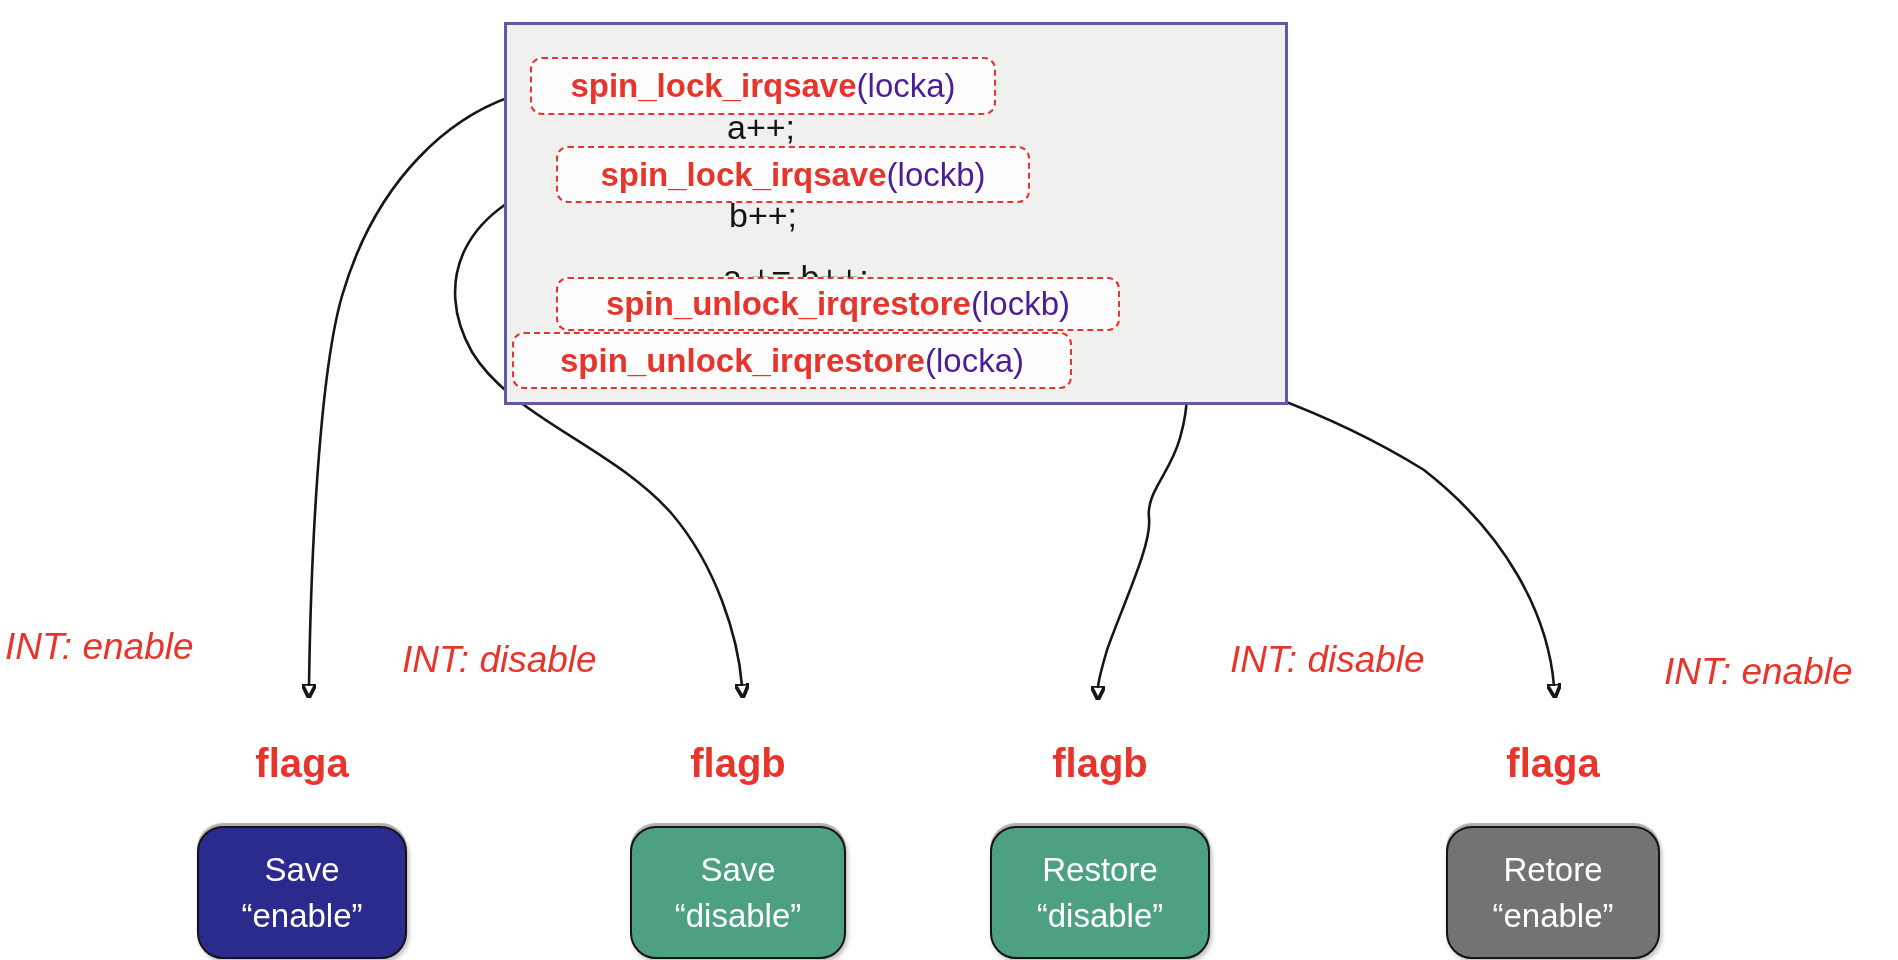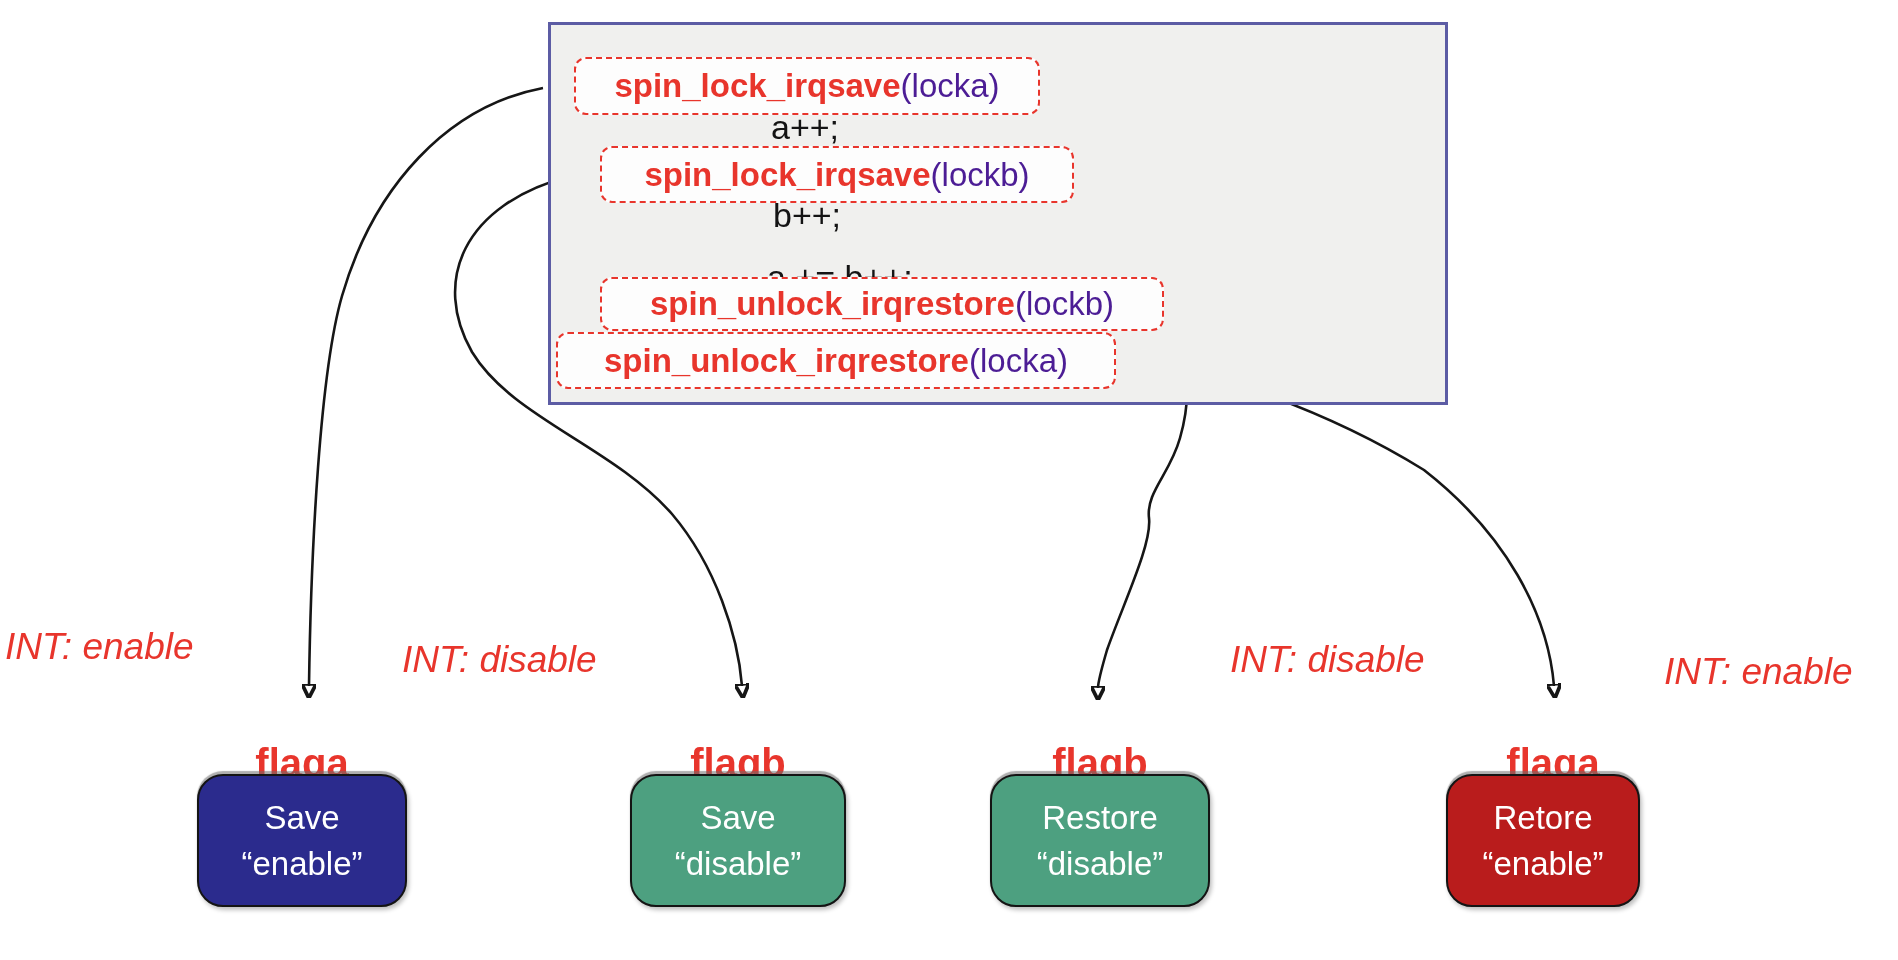--- a/index.html
+++ b/index.html
@@ -3,42 +3,42 @@
 <meta charset="utf-8">
 <style>
   html,body{margin:0;padding:0;background:#ffffff;}
   body{font-family:"Liberation Sans", sans-serif;}
   .stage{
     position:relative;width:1898px;height:960px;background:#ffffff;overflow:hidden;
   }
   .arrows{position:absolute;left:0;top:0;width:1898px;height:960px;pointer-events:none;}
   .arrows path{fill:none;stroke:var(--arrow,#161616);stroke-width:2.6px;}
   .code-box{
-    position:absolute;left:548px;top:22px;width:900px;height:383px;box-sizing:border-box;
+    position:absolute;left:504px;top:22px;width:784px;height:383px;box-sizing:border-box;
     background:var(--codebg,#f0f0ee);border:3px solid var(--codeborder,#5c5ca4);
   }
   .call{
     position:absolute;box-sizing:border-box;display:flex;align-items:center;justify-content:center;
     border:2px dashed var(--red,#e8352c);border-radius:12px;background:#fdfdfd;
     font-size:33px;white-space:nowrap;
   }
   .call .fn{color:var(--red,#e8352c);font-weight:bold;}
   .call .arg{color:#4c1d95;}
   .plain{
     position:absolute;font-size:34px;color:#141414;white-space:nowrap;line-height:1.1;
   }
   .int-label{
     position:absolute;font-size:37px;font-style:italic;color:var(--red,#e8352c);white-space:nowrap;line-height:1.05;
   }
   .flag-label{
     position:absolute;top:743px;transform:translateX(-50%);
     font-size:40px;font-weight:bold;color:var(--red,#e8352c);white-space:nowrap;line-height:1.0;
   }
   .state-box{
-    position:absolute;top:774px;height:133px;box-sizing:border-box;border-radius:26px;
+    position:absolute;top:826px;height:133px;box-sizing:border-box;border-radius:26px;
     border:2.5px solid #141414;display:flex;flex-direction:column;align-items:center;justify-content:center;
     color:#ffffff;font-size:33px;line-height:1.38;text-align:center;
     box-shadow:0 -3px 1px rgba(110,110,110,0.55), 2px 3px 4px rgba(0,0,0,0.25);
   }
   .state-box .action,.state-box .value{white-space:nowrap;}
 </style>
 </head>
 <body>
 
 <div class="stage">
@@ -92,18 +92,18 @@
     <div class="value">“enable”</div>
   </div>
   <div class="state-box" style="left: 630px; width: 216px; background: rgb(77, 160, 128);">
     <div class="action">Save</div>
     <div class="value">“disable”</div>
   </div>
   <div class="state-box" style="left: 990px; width: 220px; background: rgb(77, 160, 128);">
     <div class="action">Restore</div>
     <div class="value">“disable”</div>
   </div>
-  <div class="state-box" style="left: 1446px; width: 194px; background: #b91c1c;">
+  <div class="state-box" style="left: 1446px; width: 214px; background: #737373;">
     <div class="action">Retore</div>
     <div class="value">“enable”</div>
   </div>
 
 </div>
 
 </body></html>

